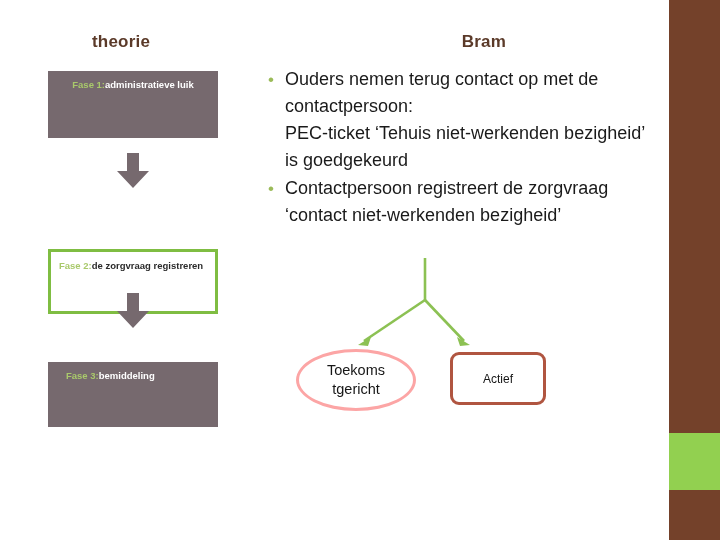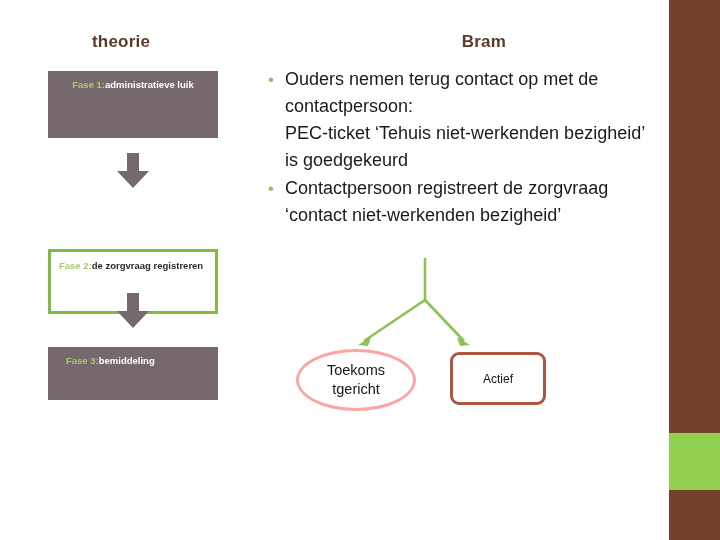--- a/index.html
+++ b/index.html
@@ -64,21 +64,21 @@
   .phase-box.filled {
     background: #76696e;
     border: none;
   }
   .phase-box.outlined {
     background: #ffffff;
     border: 3px solid #7fbd42;
   }
   #phase-1 { top: 71px;  height: 67px; text-align: center; }
   #phase-2 { top: 203px; height: 65px; margin-top: 46px; }
-  #phase-3 { top: 347px; height: 53px; padding-left: 18px; }
+  #phase-3 { top: 362px; height: 65px; padding-left: 18px; }
 
   .phase-label {
     color: #a9c96b;
     font-weight: bold;
   }
   .phase-box.filled .phase-text {
     color: #ffffff;
     font-weight: bold;
   }
   .phase-box.outlined .phase-text {

